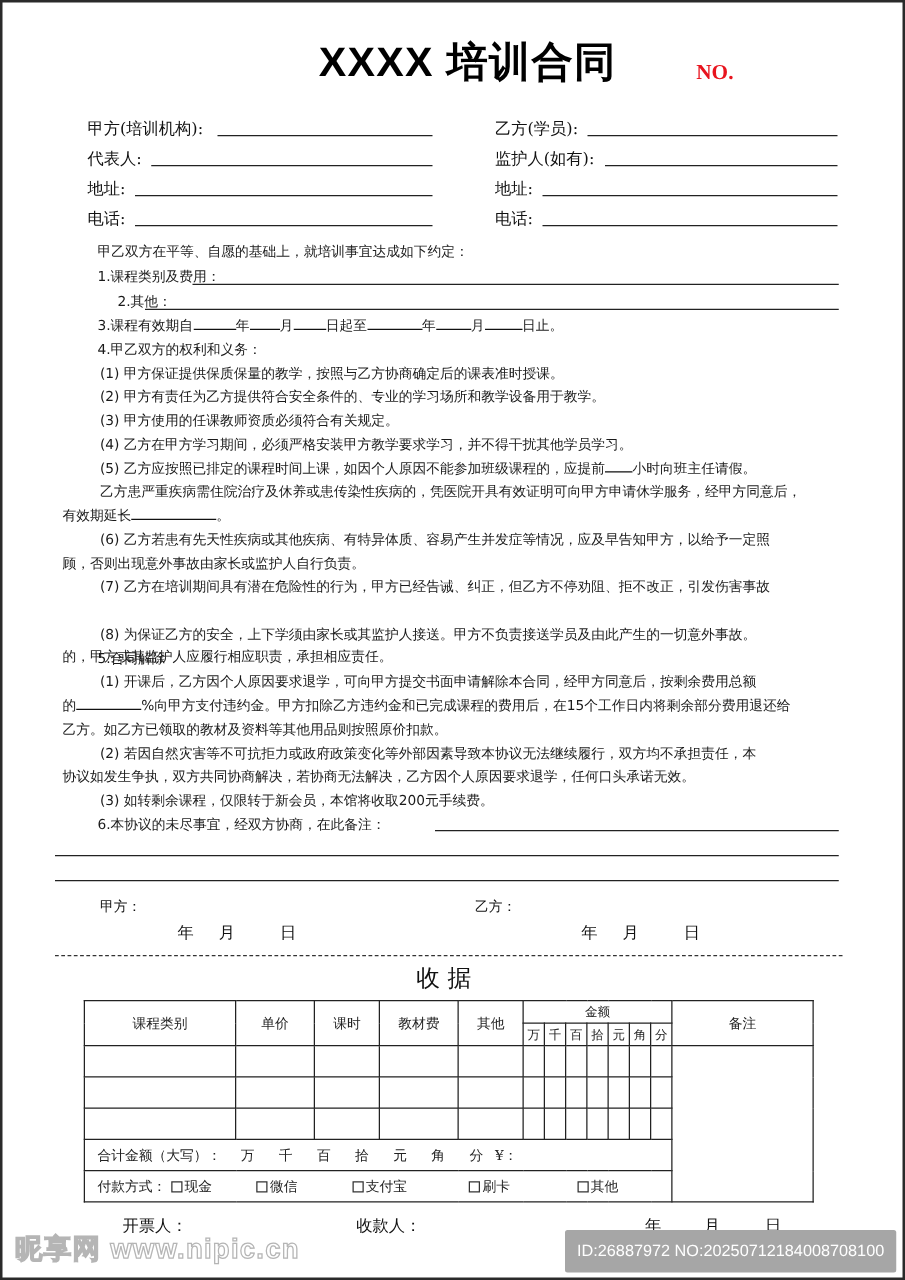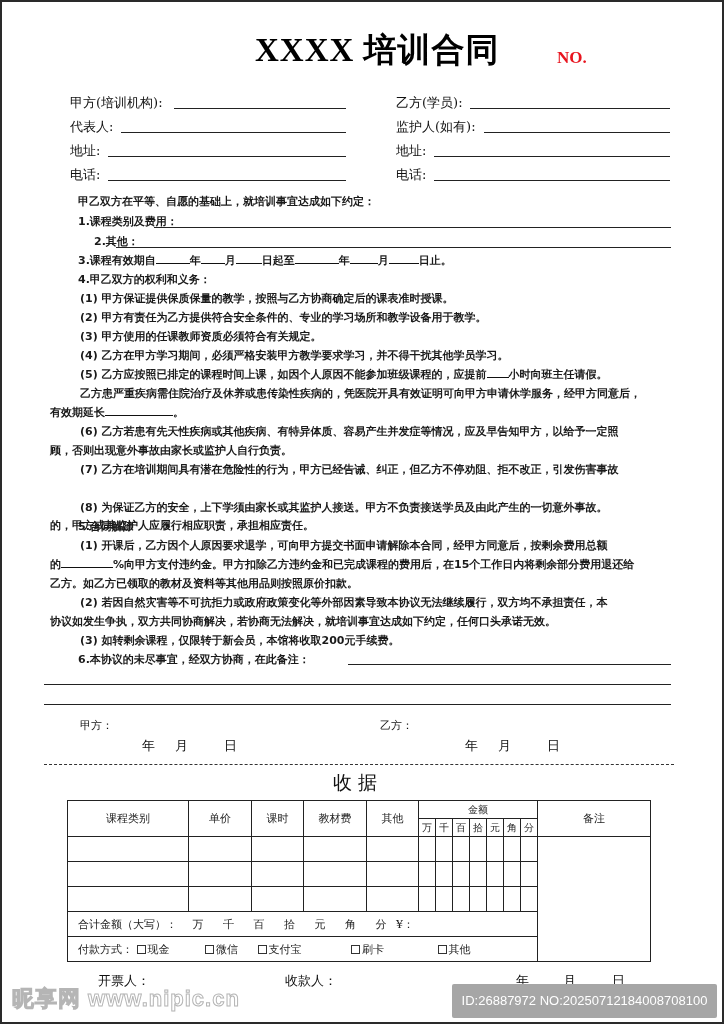--- a/index.html
+++ b/index.html
@@ -1,27 +1,27 @@
 <!DOCTYPE html>
 <html><head>
 <meta charset="utf-8">
 <style>
   html, body { margin: 0; padding: 0; background: #ffffff; }
   body { width: 724px; height: 1024px; position: relative; overflow: hidden;
          font-family: "DejaVu Serif", "Liberation Serif", serif; color: #111; }
   .frame { position: absolute; left: 0; top: 0; width: 720px; height: 1020px;
            border: 2px solid #2a2a2a; }
   .abs { position: absolute; white-space: nowrap; }
-  .title { left: 255px; top: 28px; font-family: Liberation Serif, serif;
+  .title { left: 255px; top: 28px; font-family: Liberation Sans, sans-serif;
            font-size: 33px; font-weight: bold; letter-spacing: 1px; color: #000; }
   .no { left: 557px; top: 48px; color: #e8141e; font-weight: bold; font-size: 17px;
         font-family: "Liberation Serif", serif; }
   .party { font-size: 13px; }
   .uline { position: absolute; border-bottom: 1.5px solid #222; height: 0; }
-  .body-text { font-family: "DejaVu Sans", "Liberation Sans", sans-serif; font-size: 11px; font-weight: bold; color: #1a1a1a; }
+  .body-text { font-family: "DejaVu Sans", "Liberation Sans", sans-serif; font-size: 11px; font-weight: normal; color: #1a1a1a; }
   .blank { display: inline-block; border-bottom: 1.3px solid #111; height: 10px; vertical-align: baseline; }
   .dash { position: absolute; left: 44px; top: 764px; width: 630px; height: 0;
           border-top: 1.5px dashed #333; }
   .receipt-title { left: 333px; top: 770px; font-size: 19px; letter-spacing: 6px; }
   table.receipt { position: absolute; left: 67px; top: 800px; border-collapse: collapse;
                   font-size: 11px; color: #222; padding-left: 32px; }
   table.receipt td { border: 1.5px solid #222; padding: 0; text-align: center; }
   .cb { display: inline-block; width: 7px; height: 7px; border: 1px solid #333; margin-right: 2px; vertical-align: -1px; }
   .sig { font-size: 13px; }
   .wm-left { left: 12px; top: 984px; font-size: 22px; color: #ffffff; font-weight: bold;
@@ -85,21 +85,21 @@
 <div class="abs body-text" style="left:50px; top:481px;margin-top:37px;">的，甲方或其监护人应履行相应职责，承担相应责任。</div>
 <div class="abs body-text" style="left:80px; top:500px;">(8) 为保证乙方的安全，上下学须由家长或其监护人接送。甲方不负责接送学员及由此产生的一切意外事故。</div>
 
 <div class="abs body-text" style="left:78px; top:519px;">5.合同解除</div>
 <div class="abs body-text" style="left:80px; top:538px;">(1) 开课后，乙方因个人原因要求退学，可向甲方提交书面申请解除本合同，经甲方同意后，按剩余费用总额</div>
 <div class="abs body-text" style="left:50px; top:557px;">
   <span>的</span><span class="blank" style="width:52px;"></span><span>%向甲方支付违约金。甲方扣除乙方违约金和已完成课程的费用后，在15个工作日内将剩余部分费用退还给</span>
 </div>
 <div class="abs body-text" style="left:50px; top:576px;">乙方。如乙方已领取的教材及资料等其他用品则按照原价扣款。</div>
 <div class="abs body-text" style="left:80px; top:595px;">(2) 若因自然灾害等不可抗拒力或政府政策变化等外部因素导致本协议无法继续履行，双方均不承担责任，本</div>
-<div class="abs body-text" style="left:50px; top:614px;">协议如发生争执，双方共同协商解决，若协商无法解决，就培训事宜达成如下约定，任何口头承诺无效。</div>
+<div class="abs body-text" style="left:50px; top:614px;">协议如发生争执，双方共同协商解决，若协商无法解决，乙方因个人原因要求退学，任何口头承诺无效。</div>
 <div class="abs body-text" style="left:80px; top:633px;">(3) 如转剩余课程，仅限转于新会员，本馆将收取200元手续费。</div>
 
 <div class="abs body-text" style="left:78px; top:652px;">6.本协议的未尽事宜，经双方协商，在此备注：</div>
 <div class="uline" style="left:348px; top:664px; width:323px;"></div>
 <div class="uline" style="left:44px; top:684px; width:627px;"></div>
 <div class="uline" style="left:44px; top:704px; width:627px;"></div>
 
 <div class="abs" style="left:80px; top:718px; font-size:11px;">甲方：</div>
 <div class="abs" style="left:380px; top:718px; font-size:11px;">乙方：</div>
 <div class="abs sig" style="left:142px; top:737px;">年</div>
@@ -202,21 +202,21 @@
       <span style="margin-left:16px;">角</span>
       <span style="margin-left:16px;">分</span>
       <span style="margin-left:6px;">¥：</span>
     </td>
   </tr>
   <tr style="height:25px;">
     <td colspan="12" style="text-align:left; padding-left:10px; font-size:11px;">
       <span>付款方式：</span>
       <span><span class="cb"></span><span>现金</span></span>
       <span style="margin-left:32px;"><span class="cb"></span><span>微信</span></span>
-      <span style="margin-left:16px;"><span class="cb"></span><span>支付宝</span></span>
+      <span style="margin-left:40px;"><span class="cb"></span><span>支付宝</span></span>
       <span style="margin-left:46px;"><span class="cb"></span><span>刷卡</span></span>
       <span style="margin-left:50px;"><span class="cb"></span><span>其他</span></span>
     </td>
   </tr>
 </tbody>
   </table>
 
 <div class="abs sig" style="left:98px; top:972px;">开票人：</div>
 <div class="abs sig" style="left:285px; top:972px;">收款人：</div>
 <div class="abs sig" style="left:516px; top:972px;">年</div>

